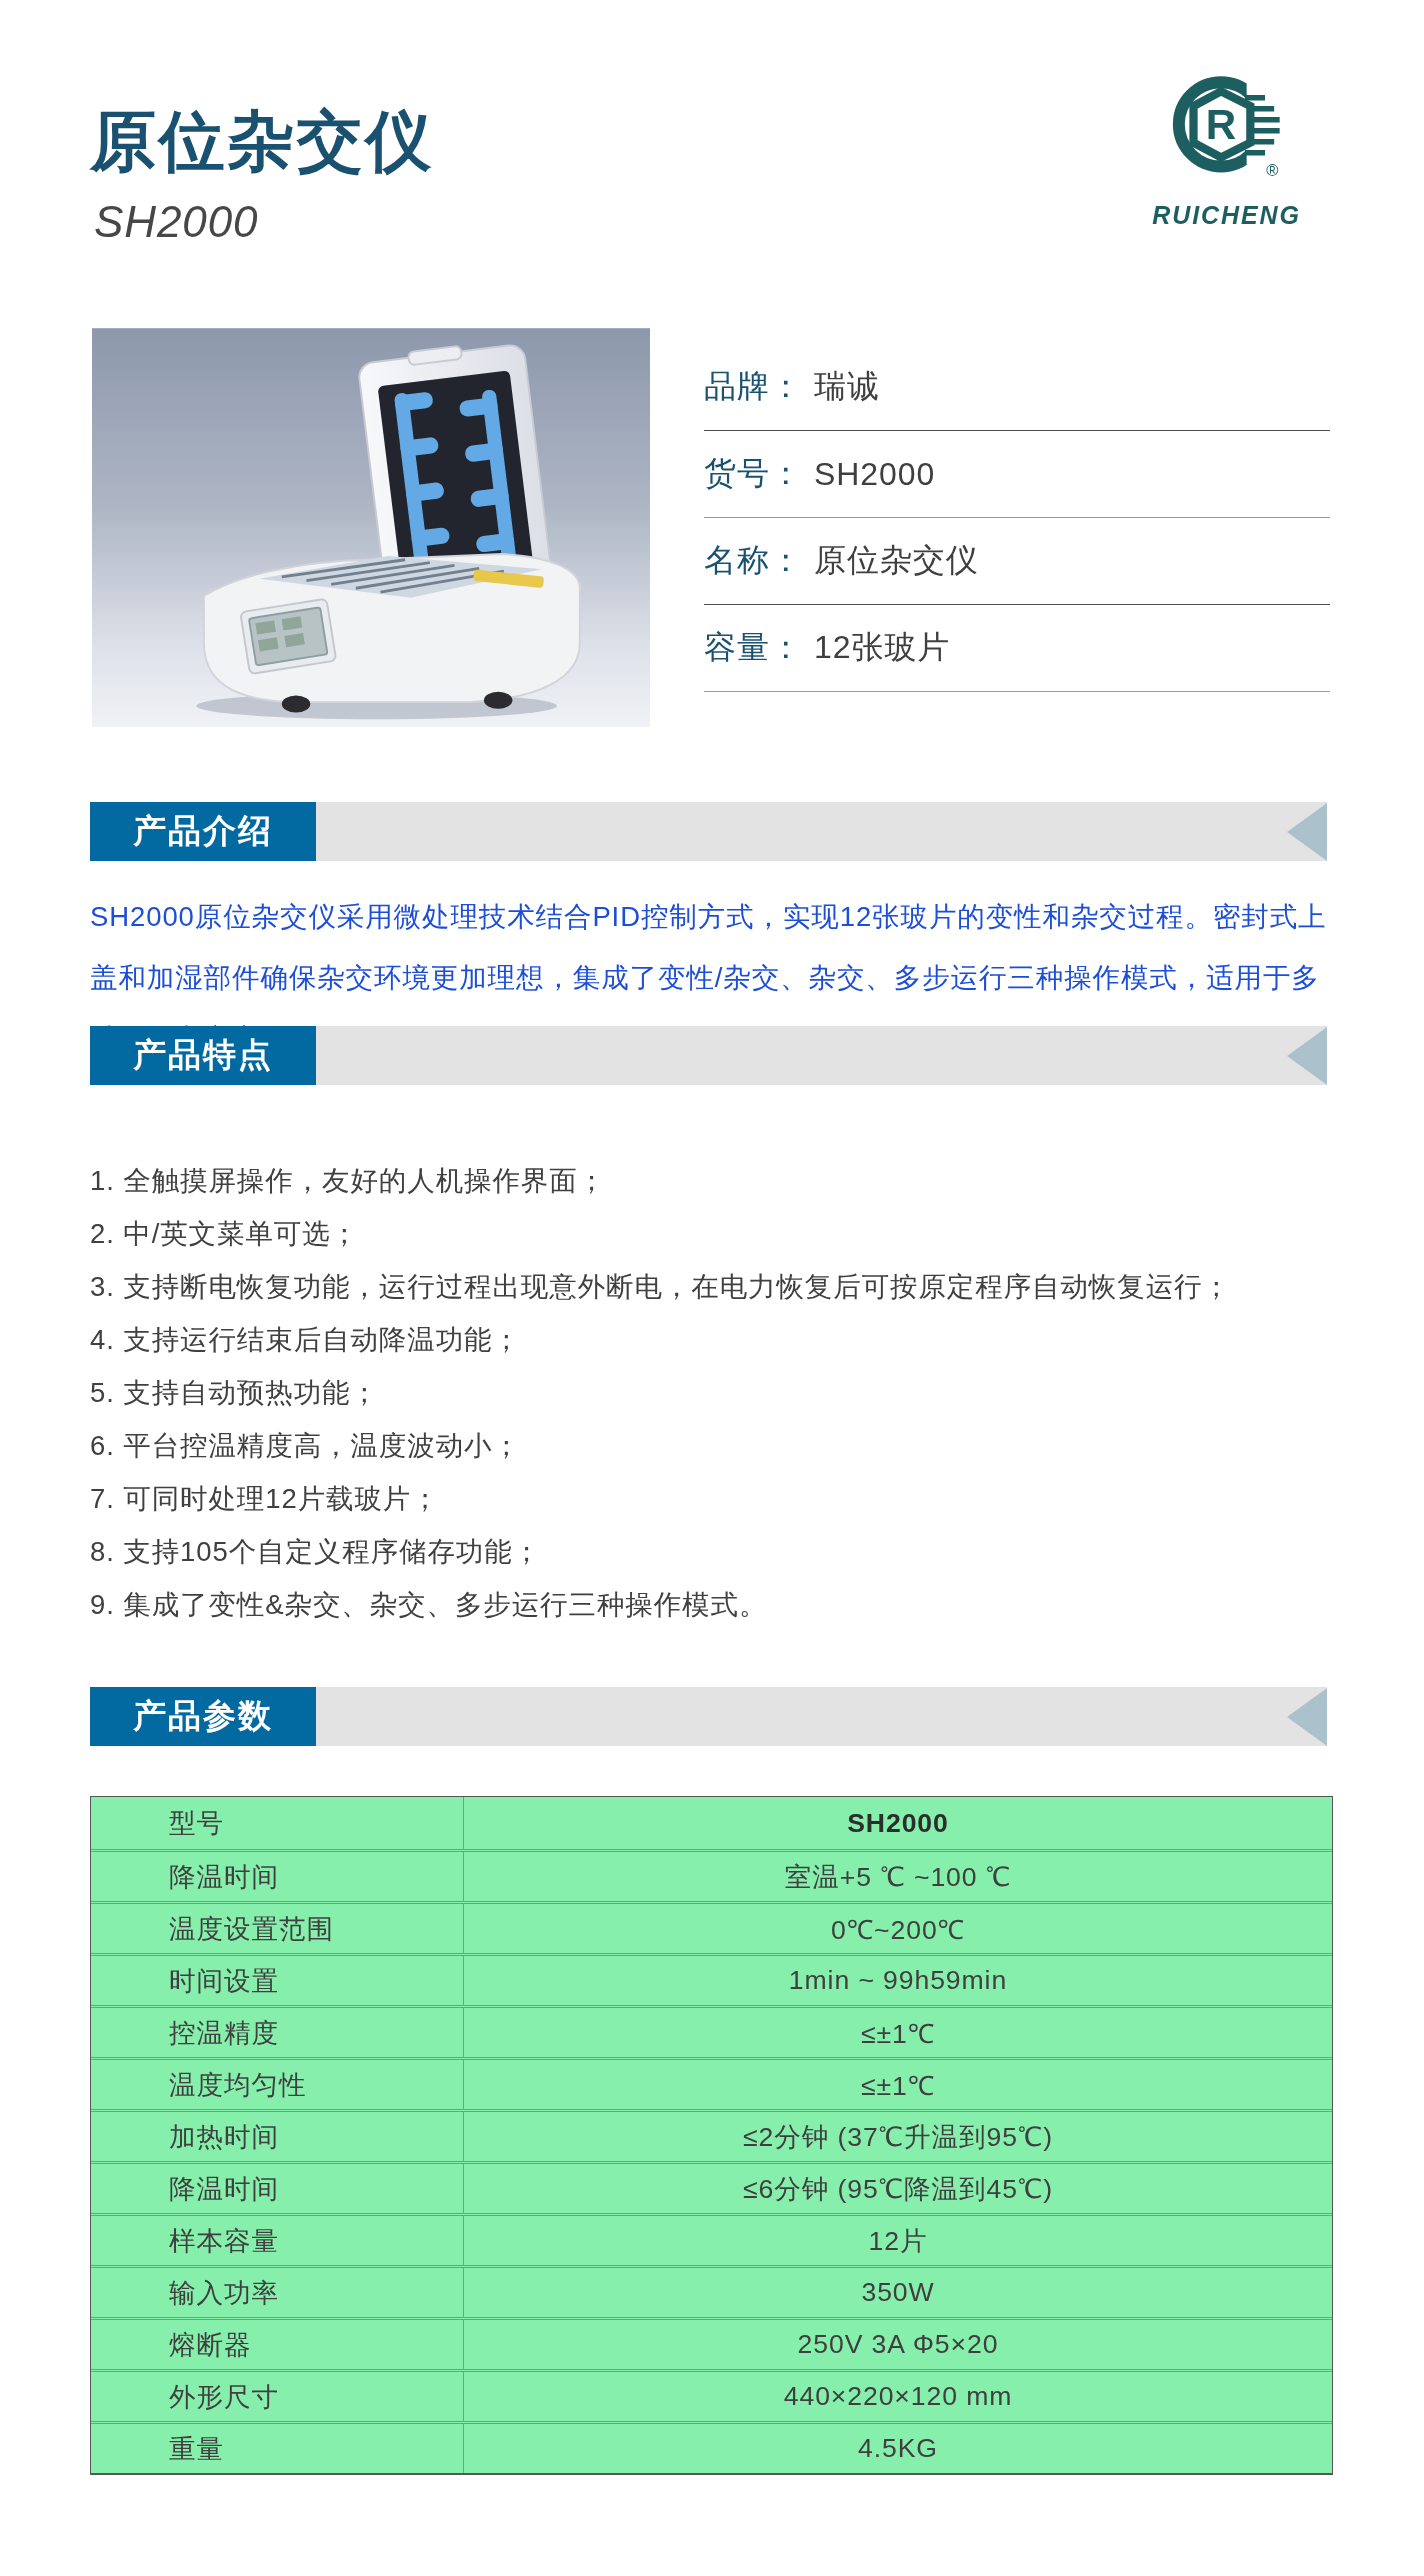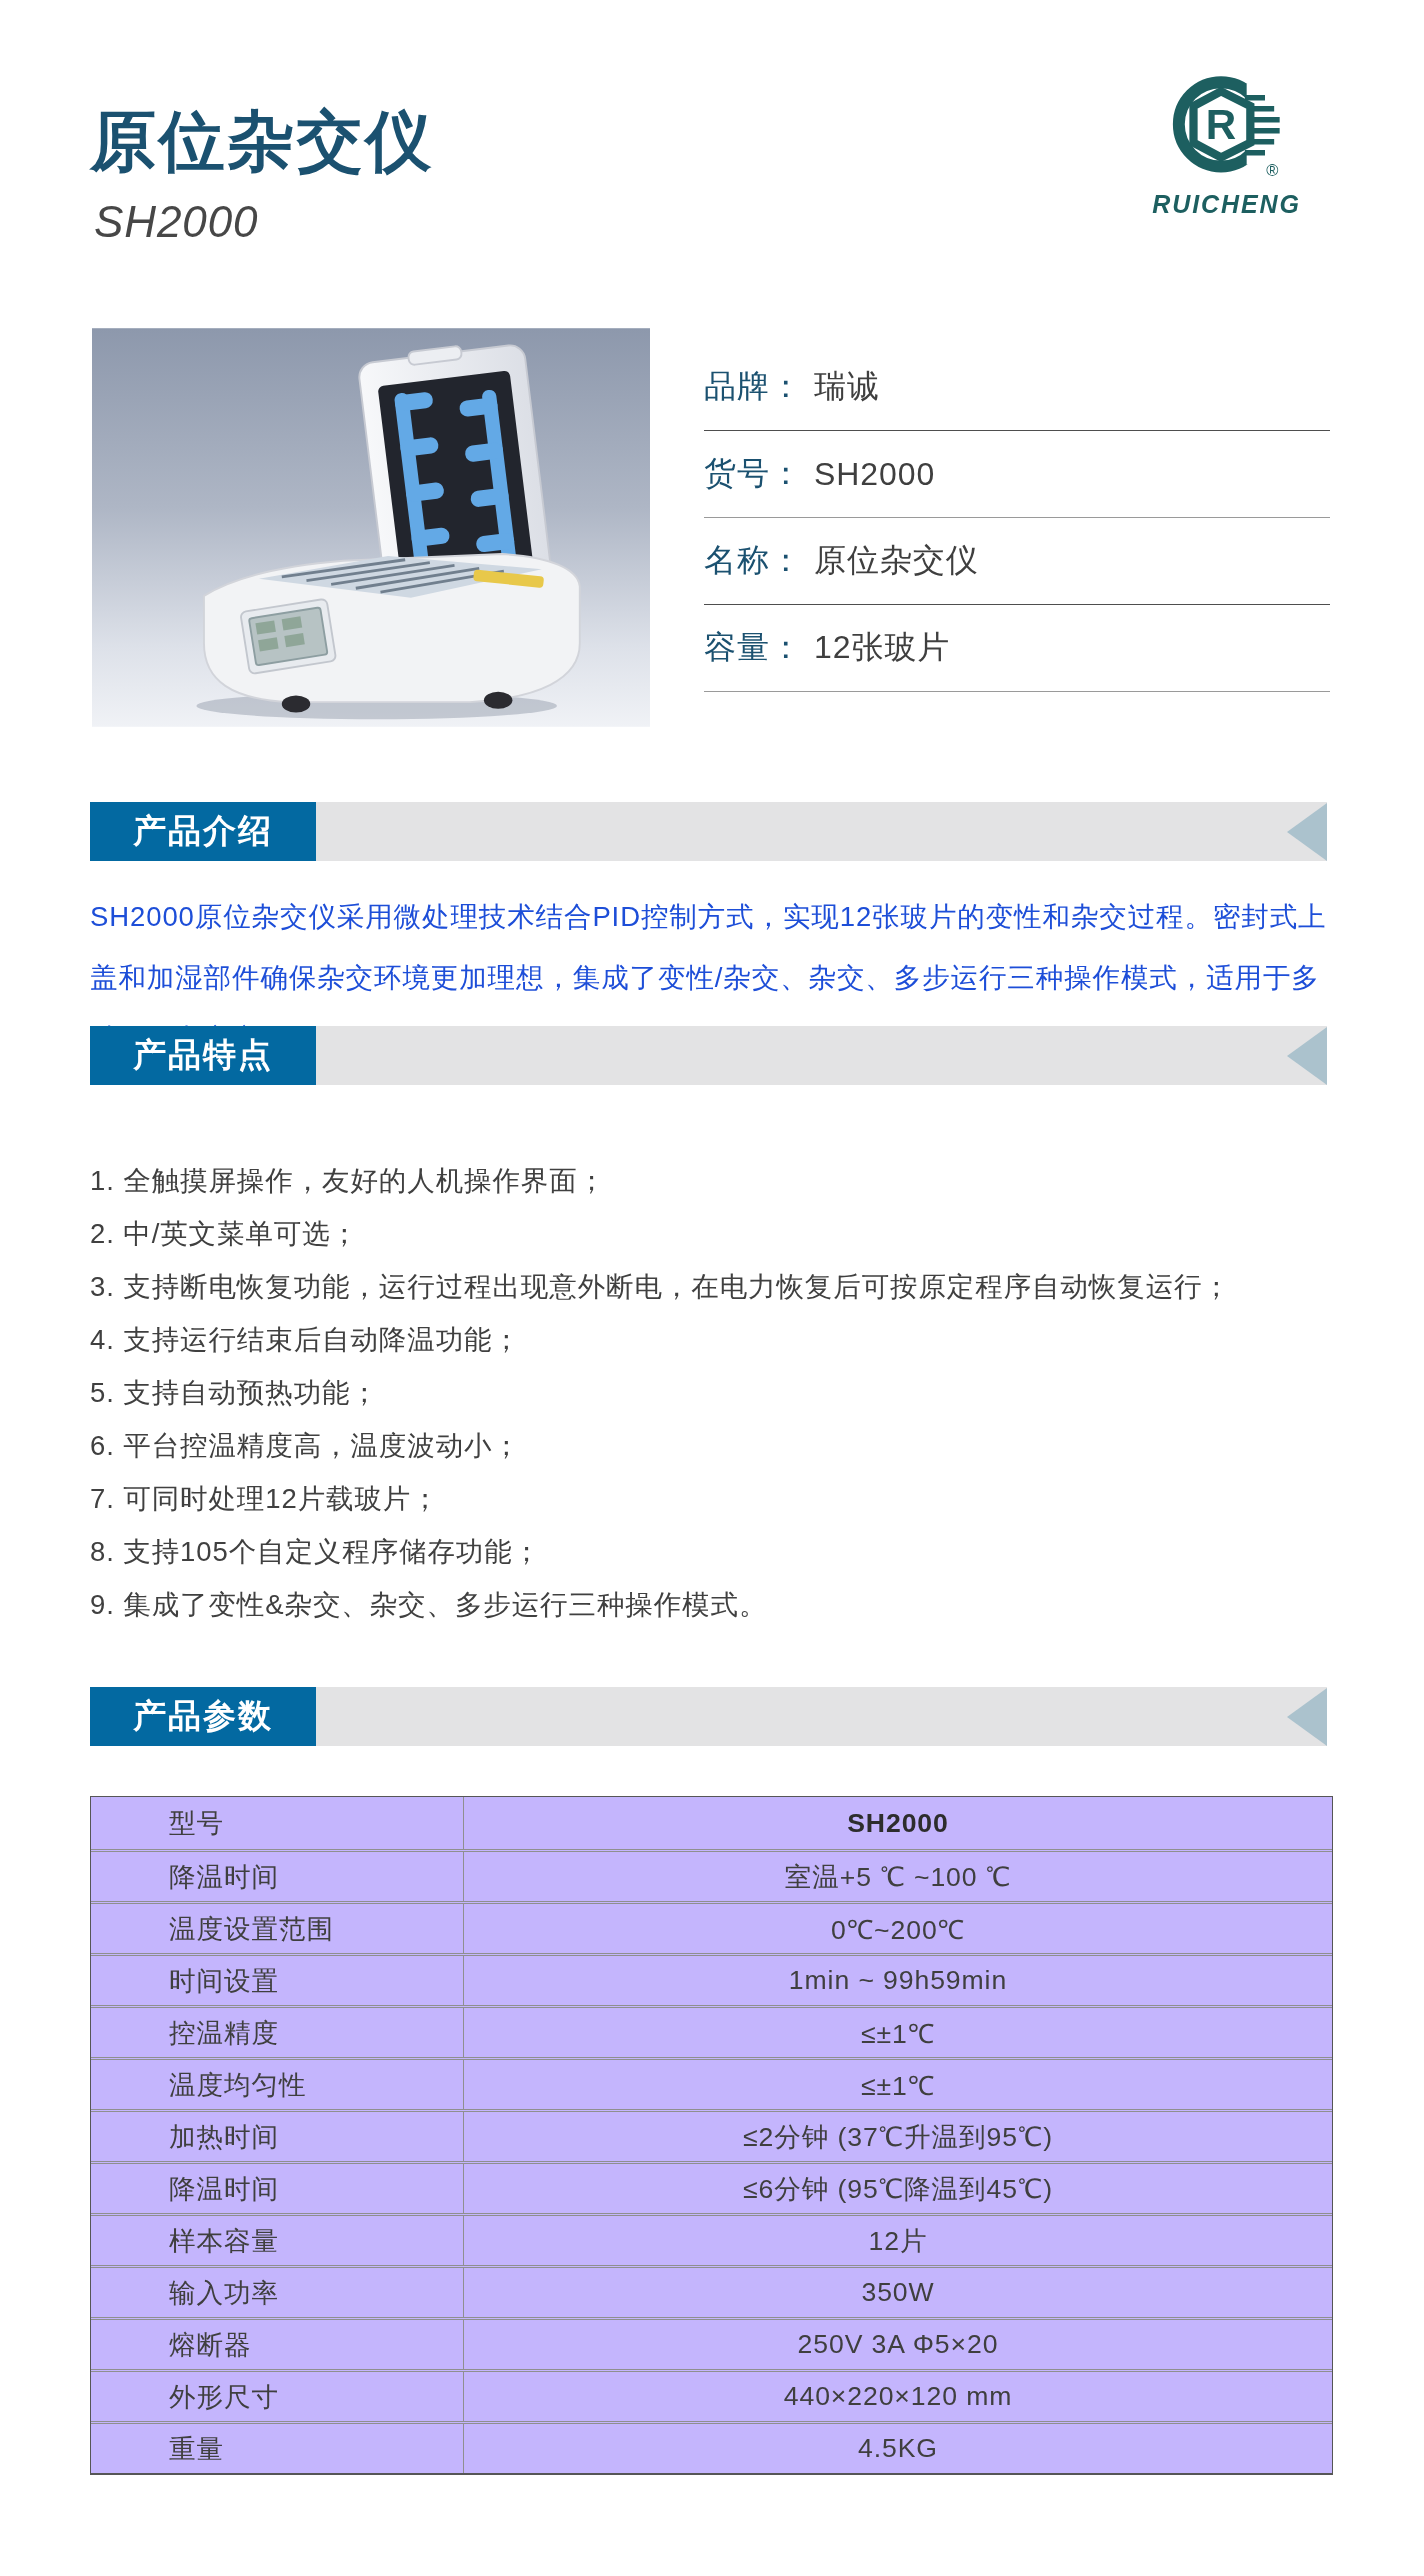--- a/index.html
+++ b/index.html
@@ -8,21 +8,21 @@
     width:1425px; height:2576px; position:relative; overflow:hidden;
     font-family:"Liberation Sans", sans-serif; color:#3d3d3d;
   }
   .abs { position:absolute; }
 
   
   .page-title { left:90px; top:97px; font-size:66px; font-weight:bold; color:#1b5170; letter-spacing:2.8px; }
   .model-subtitle { left:94px; top:197px; font-size:44px; font-style:italic; color:#474747; letter-spacing:0.9px; }
   .logo { left:1123px; top:70px; width:207px; text-align:center; }
   .logo svg { display:block; margin:0 auto; }
-  .brand-name { margin-top:4px; font-size:25px; font-weight:bold; font-style:italic; color:#1d5f60; letter-spacing:1.9px; }
+  .brand-name { margin-top:15px; font-size:25px; font-weight:bold; font-style:italic; color:#1d5f60; letter-spacing:1.9px; }
 
   
   .photo { left:92px; top:328px; width:558px; height:399px; }
 
   
   .info { left:704px; top:344px; width:626px; }
   .info-row { height:87px; display:flex; align-items:center; font-size:32px; }
   .info-row:nth-child(odd)  { border-bottom:0.9px solid #4e4e4e; }
   .info-row:nth-child(even) { border-bottom:0.9px solid #9a9a9a; }
   .info-label { color:#1b5170; font-weight:normal; letter-spacing:0.9px; }
@@ -47,21 +47,21 @@
   #params-header   { top:1687px; }
 
   
   .intro-text { left:90px; top:886px; width:1245px; font-size:27.5px; line-height:61px; color:#1d4ed8; letter-spacing:0.9px; }
 
   
   .features { left:90px; top:1154px; width:1245px; list-style:none; }
   .features li { font-size:27.5px; line-height:53px; color:#404040; letter-spacing:0.9px; }
 
   
-  .specs { left:90px; top:1796px; width:1243px; border:1.9px solid #565656; border-bottom-width:2.8px; background:#c4b5fd; }
+  .specs { left:90px; top:1796px; width:1243px; border:1.9px solid #565656; border-bottom-width:2.8px; background:#86efac; }
   .spec-row { display:flex; height:52px; }
   .spec-row + .spec-row { border-top:3.8px double #8f8f8f; }
   .spec-label {
     width:373px; border-right:0.9px solid #8f8f8f; display:flex; align-items:center;
     padding-left:78px; font-size:26.6px; color:#3f3f3f; letter-spacing:0.9px;
   }
   .spec-value { flex:1; display:flex; align-items:center; justify-content:center; font-size:26.6px; color:#3f3f3f; letter-spacing:0.9px; }
   .spec-value.bold { font-weight:bold; color:#2d2d2d; }
 </style>
 </head>

